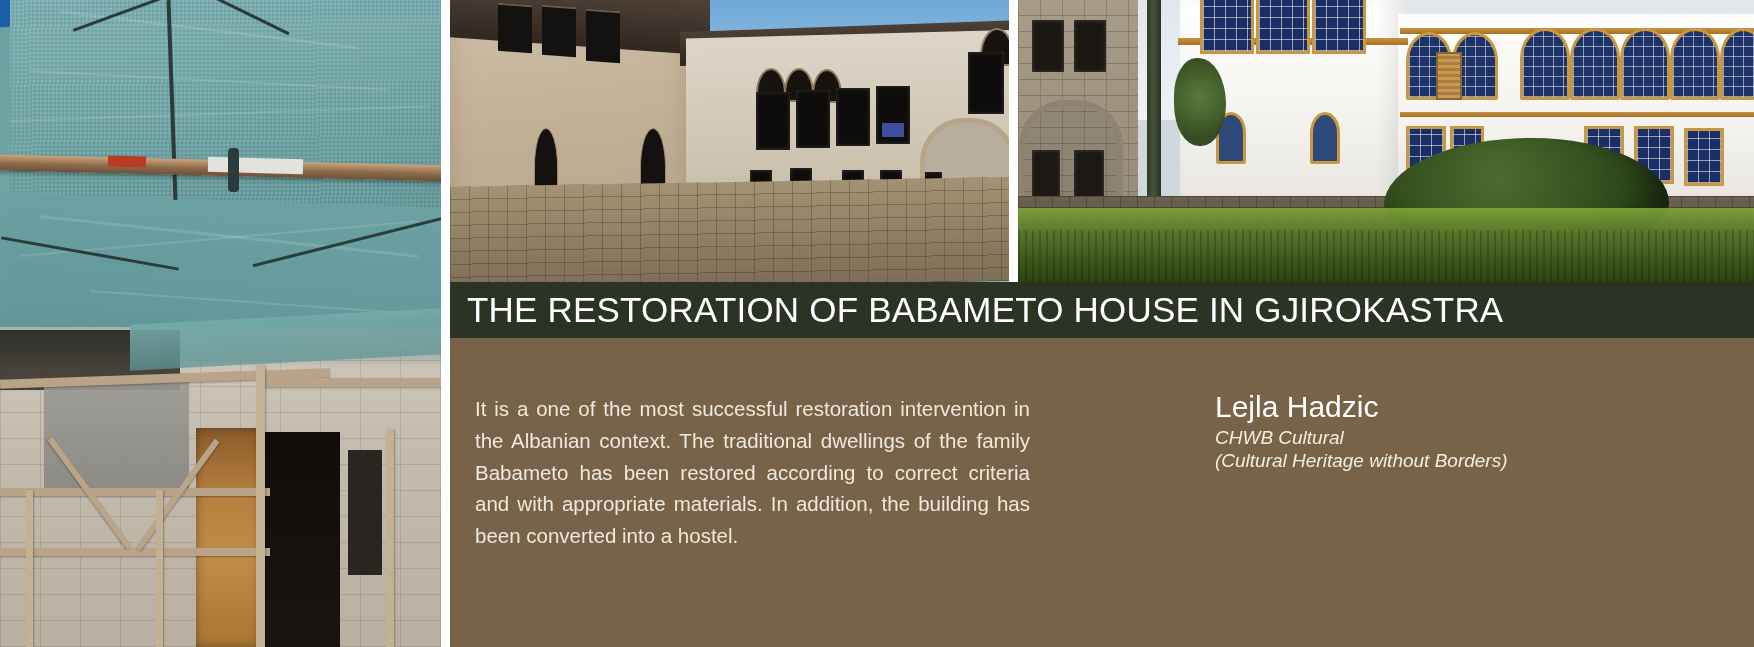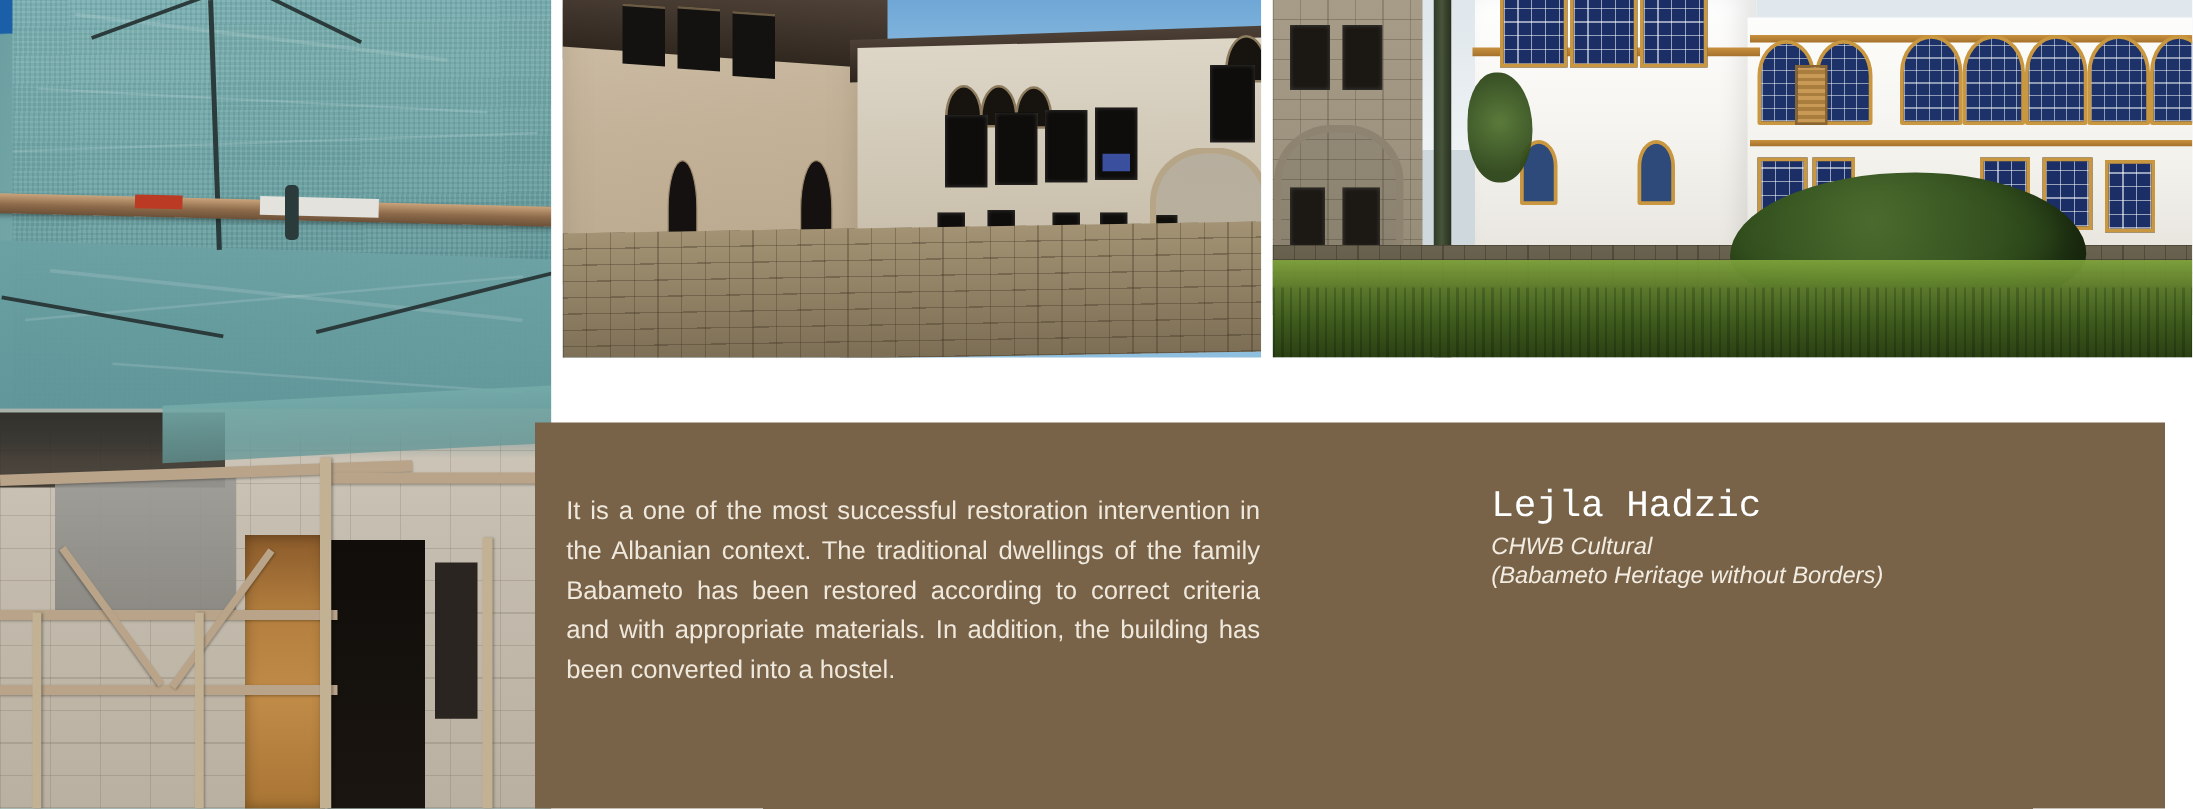--- a/index.html
+++ b/index.html
@@ -372,21 +372,21 @@
     font-size: 35px;
     font-weight: 400;
     letter-spacing: 0.2px;
     padding-left: 17px;
     white-space: nowrap;
   }
 
   
   .body-panel {
     position: absolute;
-    left: 428px;
+    left: 450px;
     top: 338px;
     width: 1304px;
     height: 309px;
     background: #786349;
     z-index: 6;
     display: flex;
   }
   .body-left {
     width: 600px;
     padding: 55px 0 0 25px;
@@ -405,21 +405,20 @@
     flex: 1;
     padding: 52px 0 0 165px;
     box-sizing: border-box;
   }
   .author-name {
     color: #ffffff;
     font-size: 30px;
     font-weight: 400;
     line-height: 1.12;
     margin: 0 0 2px 0;
-    font-family: Liberation Mono, monospace;
   }
   .author-org {
     color: #f2ece1;
     font-size: 19px;
     font-style: italic;
     line-height: 1.25;
     margin: 0;
   }
   .author-org-full {
     color: #f2ece1;
@@ -559,25 +558,28 @@
     <div class="pr-winblue" style="left:616px;top:126px;width:34px;height:52px;"></div>
     <div class="pr-winblue" style="left:666px;top:128px;width:34px;height:52px;"></div>
 
     <div class="pr-tree-small"></div>
     <div class="pr-lowwall"></div>
     <div class="pr-bush"></div>
     <div class="pr-grass"></div>
     <div class="pr-hedge"></div>
   </div>
 
+  <div class="title-band">
+    <div class="title-text">THE RESTORATION OF BABAMETO HOUSE IN GJIROKASTRA</div>
+  </div>
 
   <div class="body-panel">
     <div class="body-left">
       <p class="abstract">It is a one of the most successful restoration intervention in the Albanian context. The traditional dwellings of the family Babameto has been restored according to correct criteria and with appropriate materials. In addition, the building has been converted into a hostel.</p>
     </div>
     <div class="body-right">
       <div class="author-name">Lejla Hadzic</div>
       <div class="author-org">CHWB Cultural</div>
-      <div class="author-org-full">(Babameto Heritage without Borders)</div>
+      <div class="author-org-full">(Cultural Heritage without Borders)</div>
     </div>
   </div>
 
 </div>
 
 </body></html>

